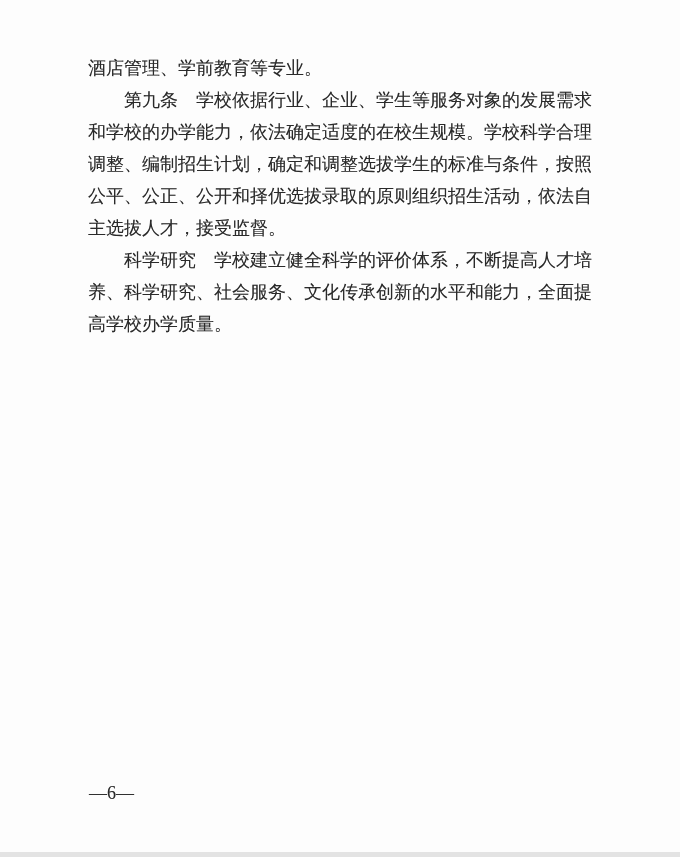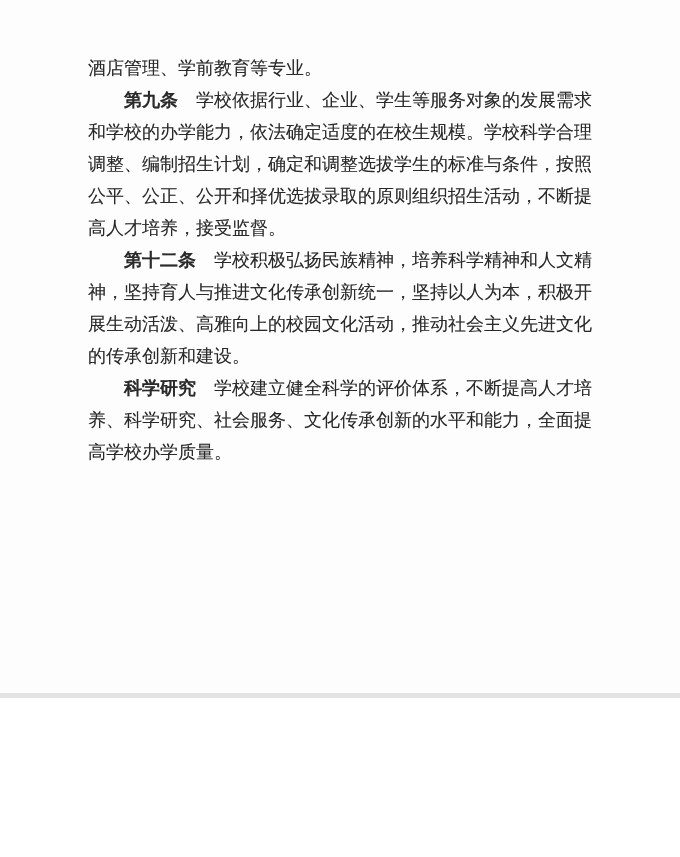--- a/index.html
+++ b/index.html
@@ -3,21 +3,21 @@
 <meta charset="utf-8">
 <style>
   html, body {
     margin: 0;
     padding: 0;
     background: #ffffff;
   }
   .page {
     position: relative;
     width: 680px;
-    height: 698px;
+    height: 857px;
     background: #fdfdfd;
     overflow: hidden;
   }
   .text-block {
     position: absolute;
     left: 88px;
     top: 52px;
     width: 504px;
     font-family: "Liberation Serif", serif;
     font-size: 18px;
@@ -28,21 +28,21 @@
   }
   .para {
     margin: 0;
     padding: 0;
   }
   .para.indent {
     text-indent: 2em;
   }
   .art-heading {
     font-family: "Liberation Sans", sans-serif;
-    font-weight: 700;
+    font-weight: 400;
     margin-right: 1em;
   }
   .page-number {
     position: absolute;
     left: 89px;
     top: 782px;
     font-family: "Liberation Serif", serif;
     font-size: 18px;
     line-height: 22px;
     color: #2a2a2a;
@@ -57,22 +57,21 @@
     background: #e3e3e3;
   }
 </style>
 </head>
 <body>
 
 <div class="page" style="background: rgb(253, 253, 253);">
 
   <div class="text-block" id="paragraph-container" style="color: rgb(42, 42, 42);">
       <p class="para"><span>酒店管理、学前教育等专业。</span></p>
-      <p class="para indent"><span class="art-heading">第九条</span><span>学校依据行业、企业、学生等服务对象的发展需求和学校的办学能力，依法确定适度的在校生规模。学校科学合理调整、编制招生计划，确定和调整选拔学生的标准与条件，按照公平、公正、公开和择优选拔录取的原则组织招生活动，不断提高人才培养，接受监督。</span></p>
-      <p class="para indent"><span class="art-heading">第十二条</span><span>学校积极弘扬民族精神，培养科学精神和人文精神，坚持育人与推进文化传承创新统一，坚持以人为本，积极开展生动活泼、高雅向上的校园文化活动，推动社会主义先进文化的传承创新和建设。</span></p>
+      <p class="para indent"><span class="art-heading">第九条</span><span>学校依据行业、企业、学生等服务对象的发展需求和学校的办学能力，依法确定适度的在校生规模。学校科学合理调整、编制招生计划，确定和调整选拔学生的标准与条件，按照公平、公正、公开和择优选拔录取的原则组织招生活动，依法自主选拔人才，接受监督。</span></p>
       <p class="para indent"><span class="art-heading">科学研究</span><span>学校建立健全科学的评价体系，不断提高人才培养、科学研究、社会服务、文化传承创新的水平和能力，全面提高学校办学质量。</span></p>
     </div>
 
   <div class="page-number" style="color: rgb(42, 42, 42);">—6—</div>
 
   <div class="scan-edge" style="background: rgb(227, 227, 227);"></div>
 
 </div>
 
 </body></html>

